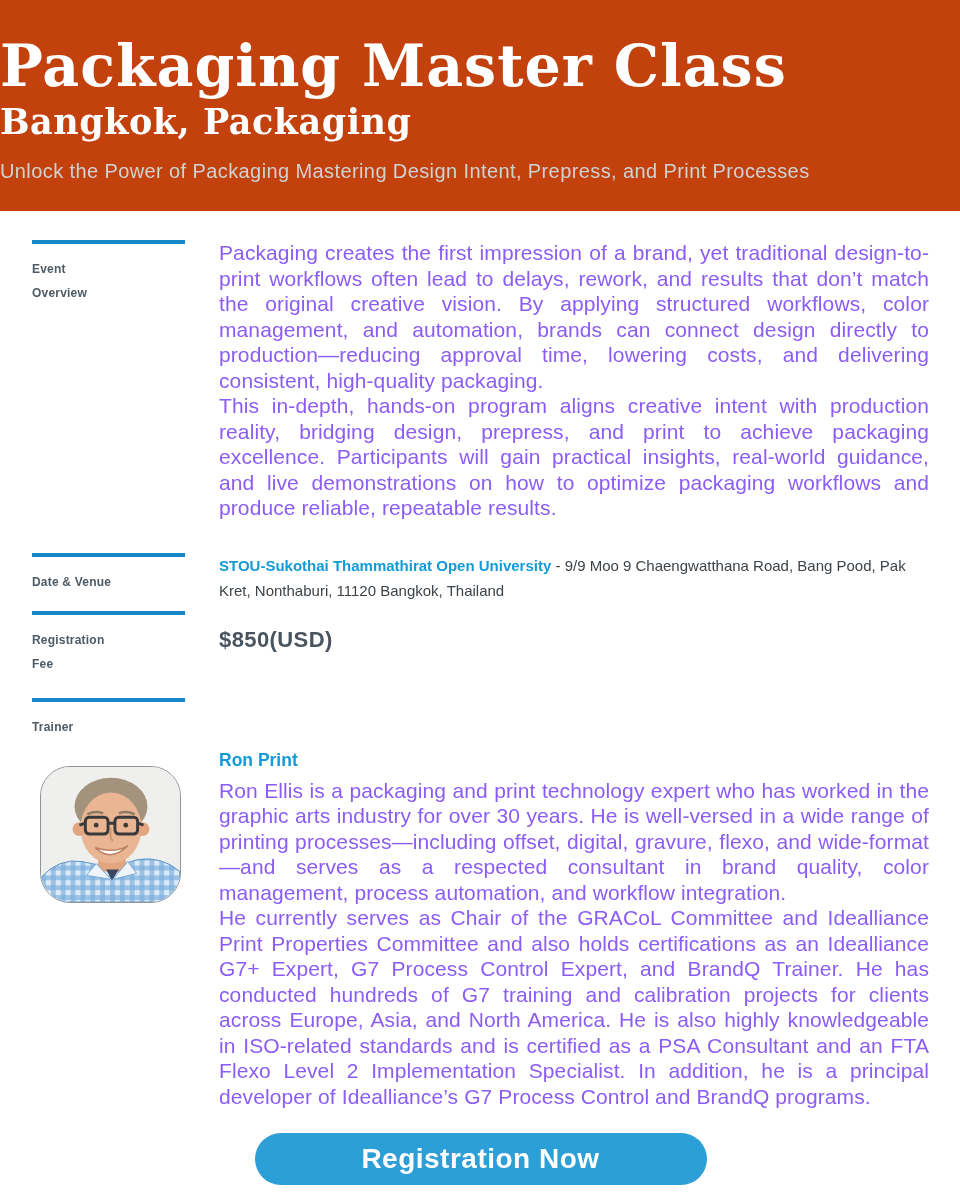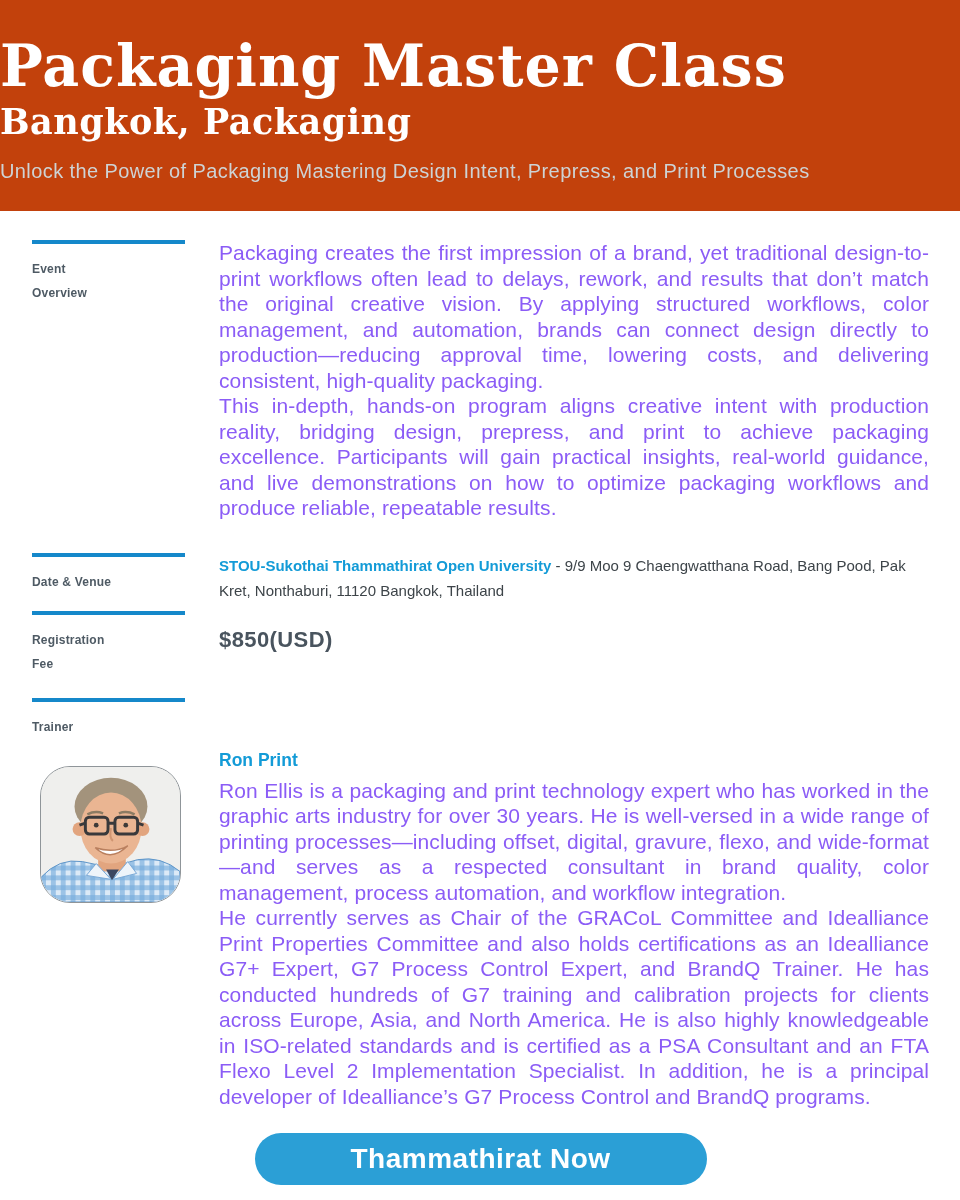--- a/index.html
+++ b/index.html
@@ -157,16 +157,16 @@
           </svg>
         </div>
       </div>
       <div class="trainer-body">
         <div class="trainer-name">Ron Print</div>
         <p class="body-text">Ron Ellis is a packaging and print technology expert who has worked in the graphic arts industry for over 30 years. He is well-versed in a wide range of printing processes—including offset, digital, gravure, flexo, and wide-format—and serves as a respected consultant in brand quality, color management, process automation, and workflow integration.</p>
         <p class="body-text">He currently serves as Chair of the GRACoL Committee and Idealliance Print Properties Committee and also holds certifications as an Idealliance G7+ Expert, G7 Process Control Expert, and BrandQ Trainer. He has conducted hundreds of G7 training and calibration projects for clients across Europe, Asia, and North America. He is also highly knowledgeable in ISO-related standards and is certified as a PSA Consultant and an FTA Flexo Level 2 Implementation Specialist. In addition, he is a principal developer of Idealliance’s G7 Process Control and BrandQ programs.</p>
       </div>
     </div>
 
-    <button class="register-btn">Thammathirat Now</button>
+    <button class="register-btn">Registration Now</button>
 
   </div>
 </div>
 
 </body></html>

